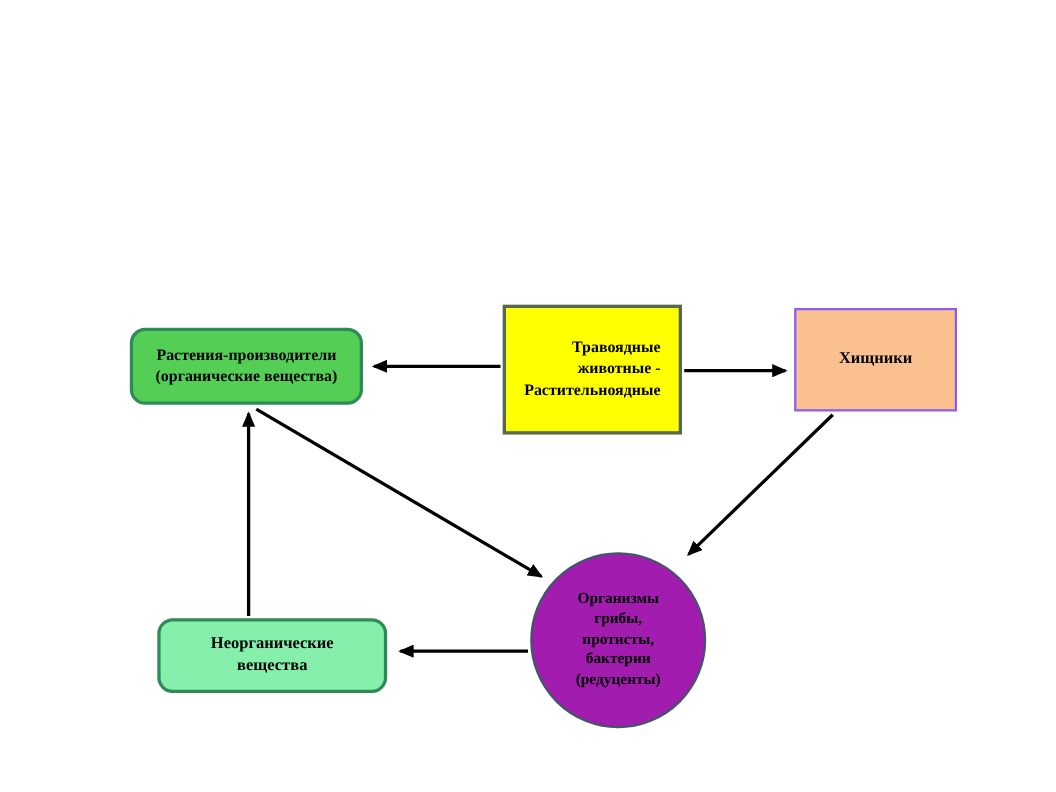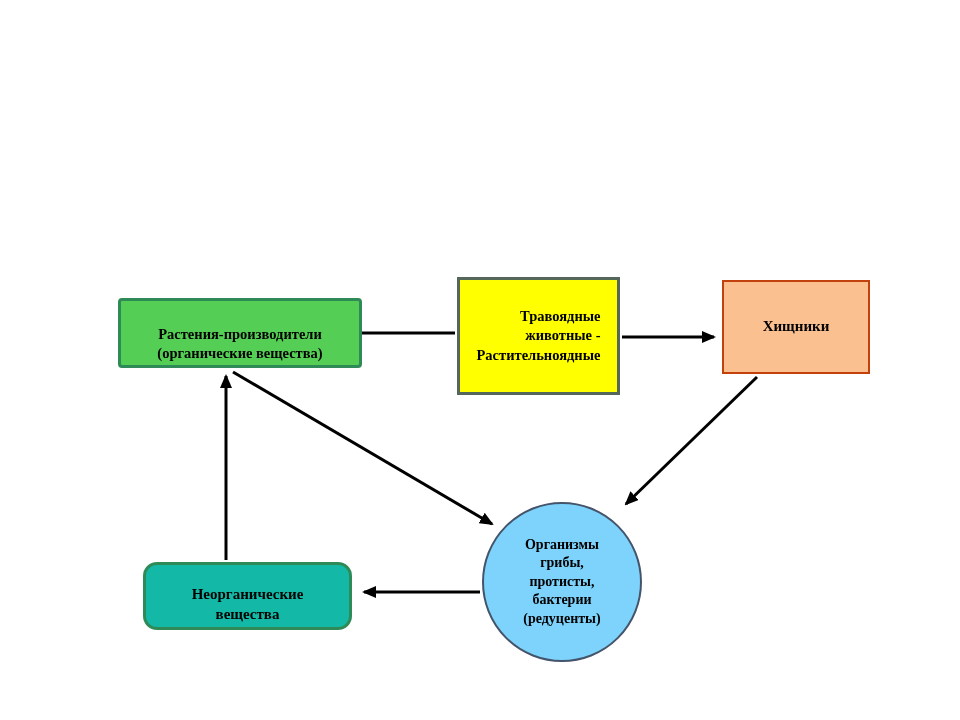--- a/index.html
+++ b/index.html
@@ -19,51 +19,49 @@
     font-weight: bold;
     color: #000;
     box-sizing: border-box;
   }
   .label {
     white-space: pre-line;
     line-height: 1.32;
     padding: 2px 4px;
   }
   #node-plants {
-    left: 118px; top: 298px; width: 244px; height: 70px;
+    left: 118px; top: 298px; width: 212px; height: 70px;
     background: #54CE54;
     border: 3px solid #2E8B57;
-    border-radius: 4px;
+    border-radius: 14px;
     font-size: 14.5px;
-    align-items: flex-end;
   }
   #node-herbivores {
     left: 457px; top: 277px; width: 163px; height: 118px;
     background: #FFFF00;
     border: 3px solid #55675B;
     font-size: 14.5px;
     text-align: right;
   }
   #node-predators {
     left: 722px; top: 280px; width: 148px; height: 94px;
     background: #FAC090;
-    border: 2px solid #c2410c;
+    border: 2px solid #8b5cf6;
     font-size: 15px;
   }
   #node-inorganic {
     left: 143px; top: 562px; width: 209px; height: 68px;
-    background: #14b8a6;
+    background: #86efac;
     border: 3px solid #2E8B57;
     border-radius: 14px;
     font-size: 15px;
-    align-items: flex-end;
   }
   #node-decomposers {
     left: 482px; top: 502px; width: 160px; height: 160px;
-    background: #7dd3fc;
+    background: #a21caf;
     border: 2.5px solid #44546A;
     border-radius: 50%;
     font-size: 14px;
   }
   svg.arrow-layer {
     position: absolute; left: 0; top: 0;
     width: 960px; height: 720px;
     pointer-events: none;
   }
   svg.arrow-layer line { stroke: #000000; stroke-width: 3; }

